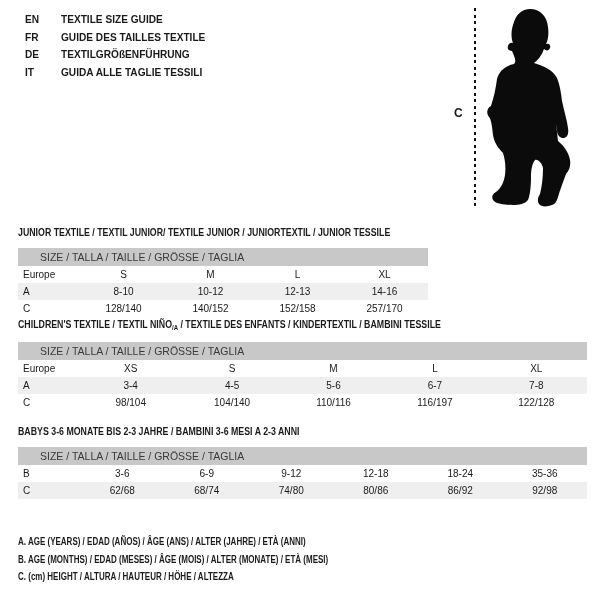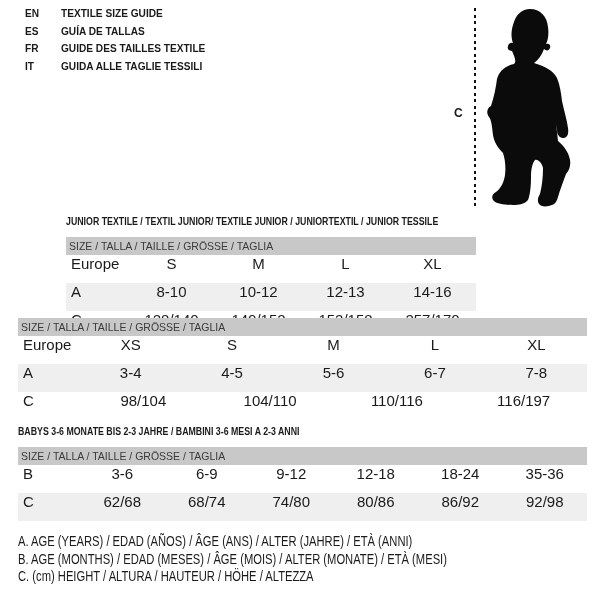--- a/index.html
+++ b/index.html
@@ -1,64 +1,64 @@
 <!DOCTYPE html>
 <html><head>
 <meta charset="utf-8">
 <style>
   html,body{margin:0;padding:0;}
   body{
     width:600px;height:600px;position:relative;background:#ffffff;
     font-family:"Liberation Sans",sans-serif;color:#1a1a1a;overflow:hidden;
   }
   
-  .lang{position:absolute;left:25px;top:5px;}
+  .lang{position:absolute;left:25px;top:11px;}
   .lang-row{display:flex;line-height:17.5px;font-size:11.5px;font-weight:bold;}
   .lang-code{width:36px;flex:0 0 36px;}
   .lang-text{white-space:nowrap;}
   .sqz{display:inline-block;transform:scaleX(0.88);transform-origin:0 50%;white-space:nowrap;}
   .tight{display:inline-block;transform:scaleX(0.80);transform-origin:0 50%;white-space:nowrap;}
   
   .dash-line{position:absolute;left:474px;top:8px;width:2px;height:202px;
     background:repeating-linear-gradient(to bottom,#111 0 3px,transparent 3px 6.5px);}
   .fig-label{position:absolute;left:454px;top:106px;font-size:12px;font-weight:bold;}
   .baby{position:absolute;left:487px;top:7px;}
   
   .tbl{position:absolute;left:18px;}
-  #t1{top:215px;width:410px;margin-left:48px;}
+  #t1{top:226px;width:410px;}
   #t2{top:318px;width:569px;}
   #t3{top:424px;width:569px;}
   .tbl-title{font-size:11px;font-weight:bold;margin-bottom:10px;white-space:nowrap;}
   #t3 .tbl-title{line-height:14.5px;margin-bottom:8px;}
   .size-bar{background:#c8c8c8;height:18px;line-height:18px;font-size:10.5px;
-    color:#3a3a3a;padding-left:3px;}
-  .trow{display:flex;height:28px;line-height:17px;font-size:15px;}
+    color:#3a3a3a;padding-left:22px;}
+  .trow{display:flex;height:17px;line-height:17px;font-size:10px;}
   .trow.alt{background:#efefef;}
   .trow .lbl{flex:0 0 57px;padding-left:5px;text-align:left;}
   .trow .cell{flex:1;text-align:center;}
   .subscr{font-size:7.5px;vertical-align:-2px;}
   
   .legend{position:absolute;left:18px;top:533px;}
-  .legend-line{line-height:17.5px;font-size:14px;font-weight:normal;white-space:nowrap;}
+  .legend-line{line-height:17.5px;font-size:10px;font-weight:bold;white-space:nowrap;}
 </style>
 </head>
 <body>
 
 <div class="lang">
   <div class="lang-row">
     <span class="lang-code"><span class="sqz">EN</span></span>
     <span class="lang-text"><span class="sqz">TEXTILE SIZE GUIDE</span></span>
   </div>
   <div class="lang-row">
-    <span class="lang-code"><span class="sqz">ES</span></span>
-    <span class="lang-text"><span class="sqz">GUÍA DE TALLAS</span></span>
+    <span class="lang-code"><span class="sqz">FR</span></span>
+    <span class="lang-text"><span class="sqz">GUIDE DES TAILLES TEXTILE</span></span>
   </div>
   <div class="lang-row">
-    <span class="lang-code"><span class="sqz">FR</span></span>
-    <span class="lang-text"><span class="sqz">GUIDE DES TAILLES TEXTILE</span></span>
+    <span class="lang-code"><span class="sqz">DE</span></span>
+    <span class="lang-text"><span class="sqz">TEXTILGRÖßENFÜHRUNG</span></span>
   </div>
   <div class="lang-row">
     <span class="lang-code"><span class="sqz">IT</span></span>
     <span class="lang-text"><span class="sqz">GUIDA ALLE TAGLIE TESSILI</span></span>
   </div>
 </div>
 
 <div class="dash-line"></div>
 <div class="fig-label">C</div>
 <svg class="baby" width="88" height="202" viewBox="0 0 88 202" aria-hidden="true">
@@ -105,43 +105,47 @@
   <div class="trow">
     <div class="lbl">C</div>
     <div class="cell">128/140</div>
     <div class="cell">140/152</div>
     <div class="cell">152/158</div>
     <div class="cell">257/170</div>
   </div>
 </section>
 
 <section class="tbl" id="t2">
+  <div class="tbl-title">
+    <span class="tight"><span>CHILDREN'S TEXTILE / TEXTIL NIÑO</span><span class="subscr">/A</span><span> / TEXTILE DES ENFANTS / KINDERTEXTIL / BAMBINI TESSILE</span></span>
+  </div>
   <div class="size-bar">SIZE / TALLA / TAILLE / GRÖSSE / TAGLIA</div>
   <div class="trow">
     <div class="lbl">Europe</div>
     <div class="cell">XS</div>
     <div class="cell">S</div>
     <div class="cell">M</div>
     <div class="cell">L</div>
     <div class="cell">XL</div>
   </div>
   <div class="trow alt">
     <div class="lbl">A</div>
     <div class="cell">3-4</div>
     <div class="cell">4-5</div>
     <div class="cell">5-6</div>
     <div class="cell">6-7</div>
     <div class="cell">7-8</div>
   </div>
   <div class="trow">
     <div class="lbl">C</div>
     <div class="cell">98/104</div>
-    <div class="cell">104/110</div>
+    <div class="cell">104/140</div>
     <div class="cell">110/116</div>
     <div class="cell">116/197</div>
+    <div class="cell">122/128</div>
   </div>
 </section>
 
 <section class="tbl" id="t3">
   <div class="tbl-title">
     <div><span class="tight">BABYS 3-6 MONATE BIS 2-3 JAHRE / BAMBINI 3-6 MESI A 2-3 ANNI</span></div>
   </div>
   <div class="size-bar">SIZE / TALLA / TAILLE / GRÖSSE / TAGLIA</div>
   <div class="trow">
     <div class="lbl">B</div>

